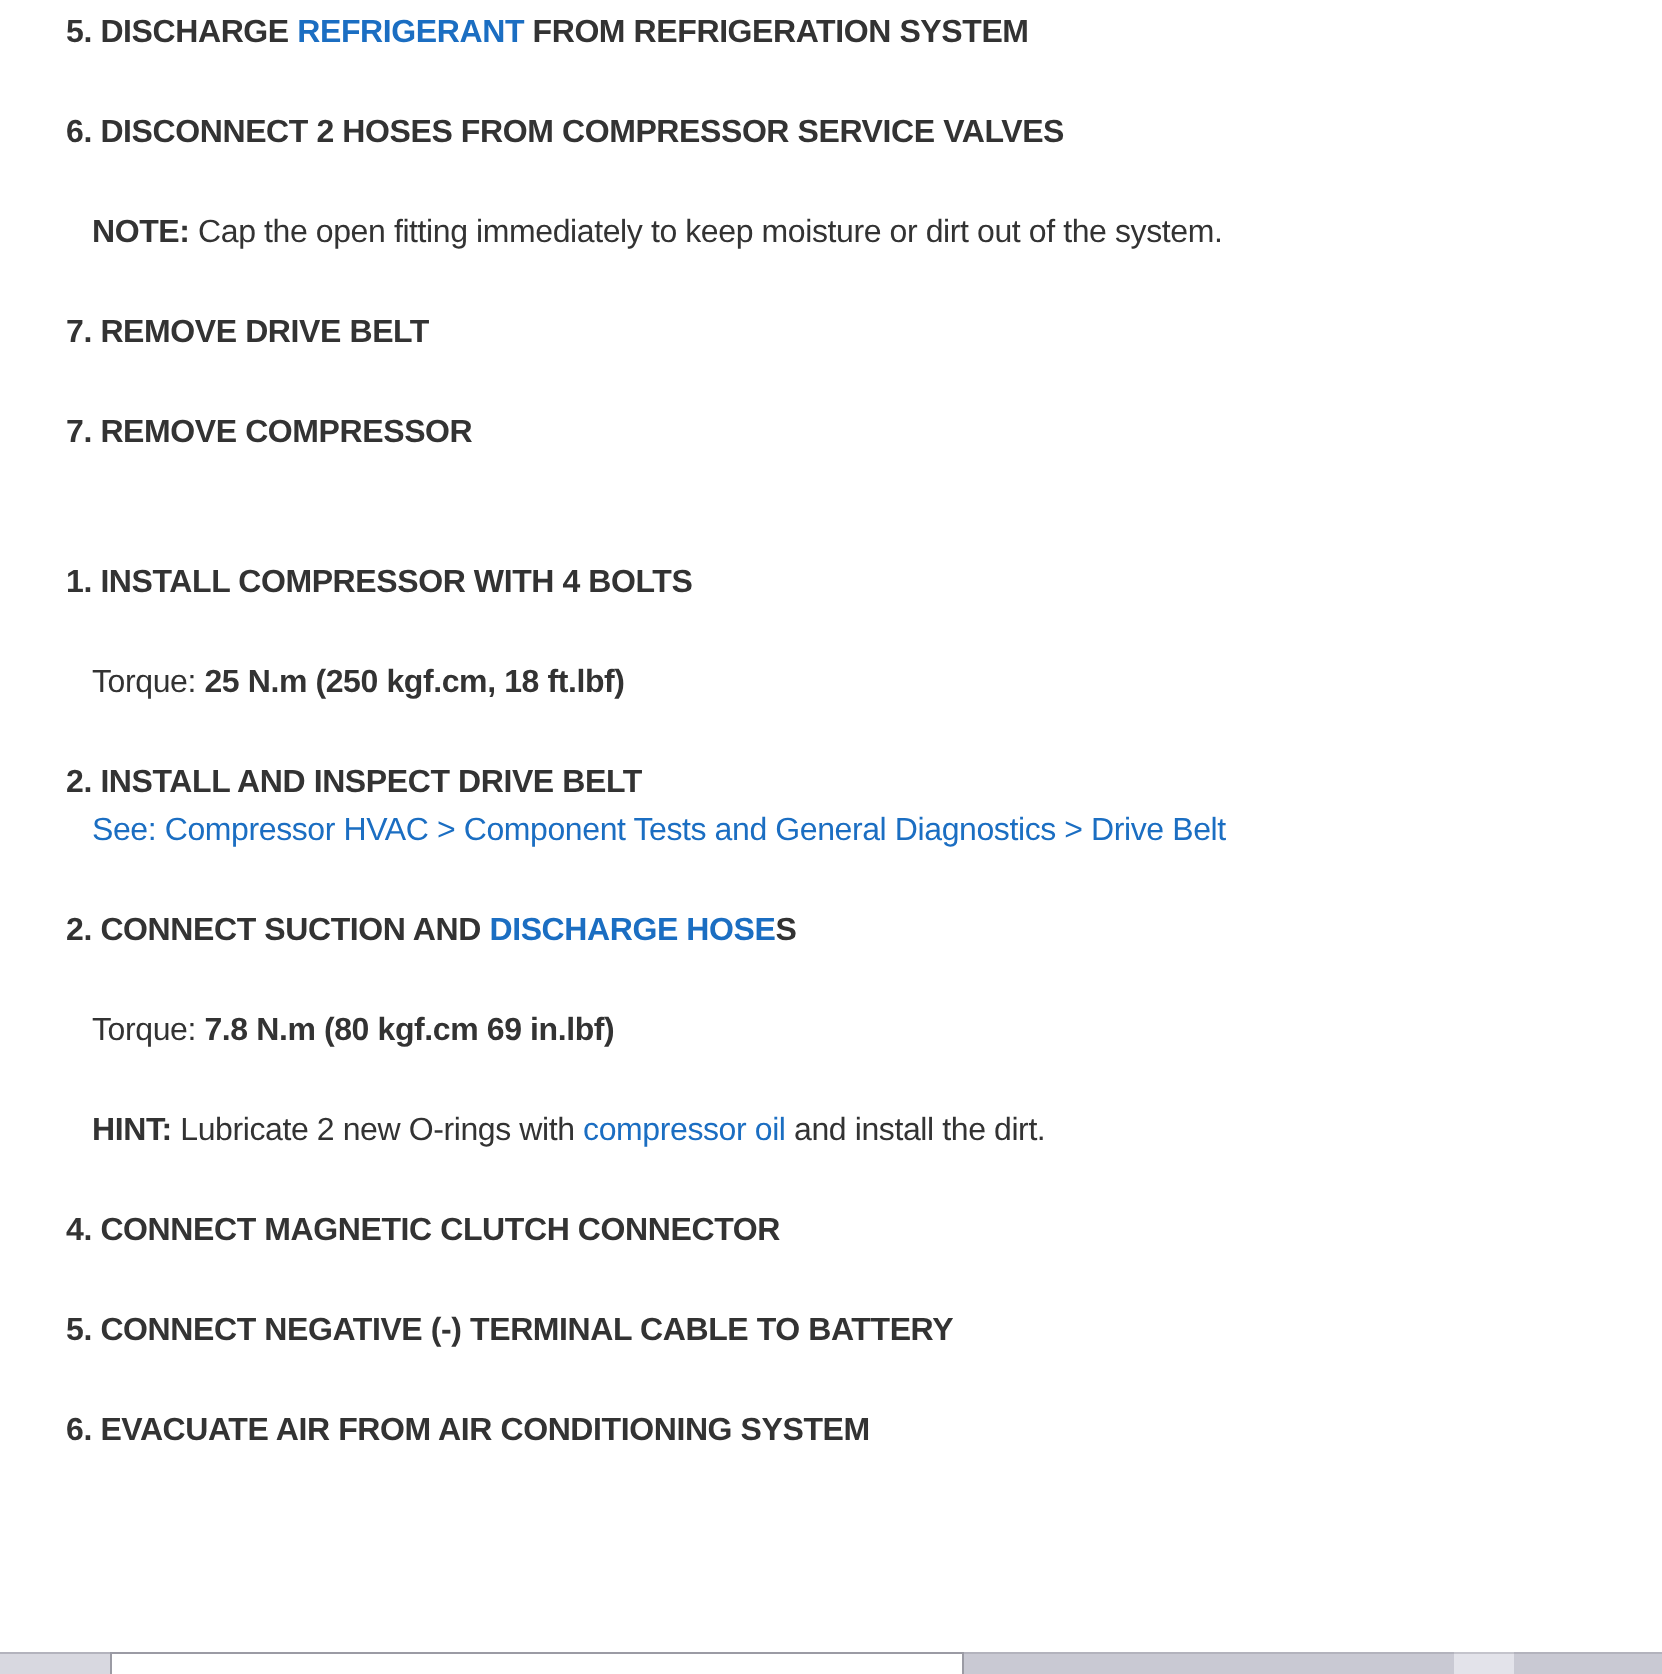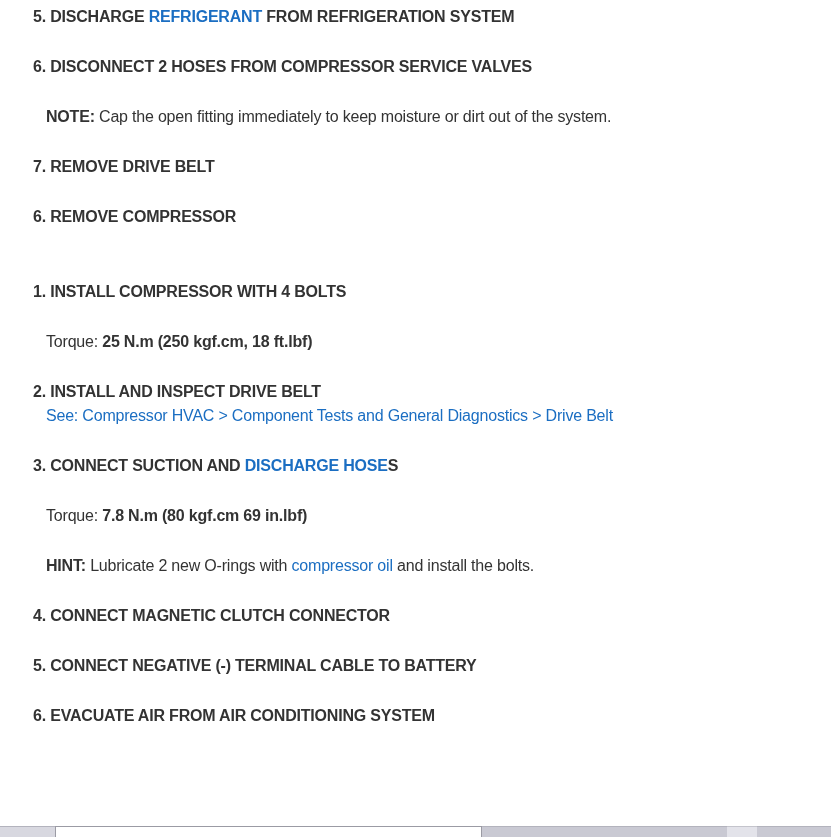--- a/index.html
+++ b/index.html
@@ -82,45 +82,45 @@
 
   <div class="block indent">
     <div class="line"><span class="bold-label">NOTE:</span><span> Cap the open fitting immediately to keep moisture or dirt out of the system.</span></div>
   </div>
 
   <div class="block">
     <div class="line heading">7. REMOVE DRIVE BELT</div>
   </div>
 
   <div class="block gap-before-section">
-    <div class="line heading">6. REMOVE COMPRESSOR</div>
+    <div class="line heading">7. REMOVE COMPRESSOR</div>
   </div>
 
 
   <div class="block">
     <div class="line heading">1. INSTALL COMPRESSOR WITH 4 BOLTS</div>
   </div>
   <div class="block indent">
     <div class="line"><span>Torque: </span><span class="bold-value">25 N.m (250 kgf.cm, 18 ft.lbf)</span></div>
   </div>
 
   <div class="block">
     <div class="line heading">2. INSTALL AND INSPECT DRIVE BELT</div>
     <div class="line subline indent"><span class="see-link">See: Compressor HVAC &gt; Component Tests and General Diagnostics &gt; Drive Belt</span></div>
   </div>
 
   <div class="block">
-    <div class="line heading"><span>3. CONNECT SUCTION AND </span><span class="inline-link">DISCHARGE HOSE</span><span>S</span></div>
+    <div class="line heading"><span>2. CONNECT SUCTION AND </span><span class="inline-link">DISCHARGE HOSE</span><span>S</span></div>
   </div>
   <div class="block indent">
     <div class="line"><span>Torque: </span><span class="bold-value">7.8 N.m (80 kgf.cm 69 in.lbf)</span></div>
   </div>
 
   <div class="block indent">
-    <div class="line"><span class="bold-label">HINT:</span><span> Lubricate 2 new O-rings with </span><span class="inline-link">compressor oil</span><span> and install the bolts.</span></div>
+    <div class="line"><span class="bold-label">HINT:</span><span> Lubricate 2 new O-rings with </span><span class="inline-link">compressor oil</span><span> and install the dirt.</span></div>
   </div>
 
   <div class="block">
     <div class="line heading">4. CONNECT MAGNETIC CLUTCH CONNECTOR</div>
   </div>
 
   <div class="block">
     <div class="line heading">5. CONNECT NEGATIVE (-) TERMINAL CABLE TO BATTERY</div>
   </div>
 

